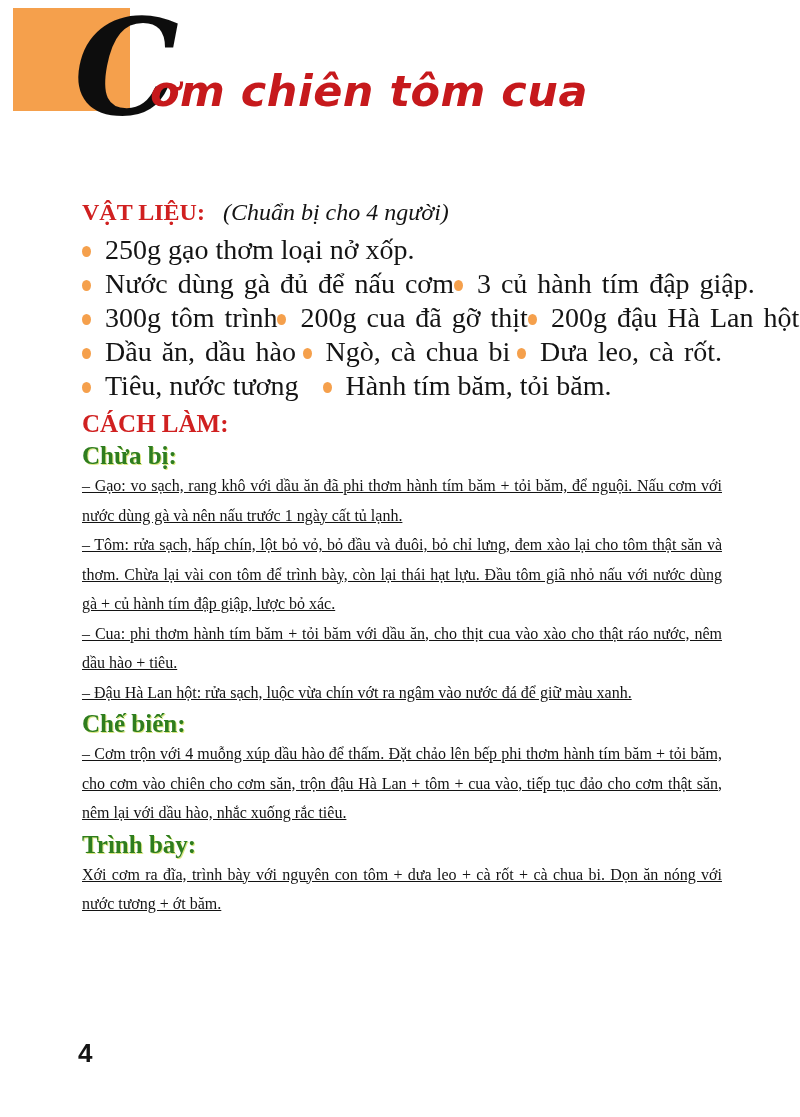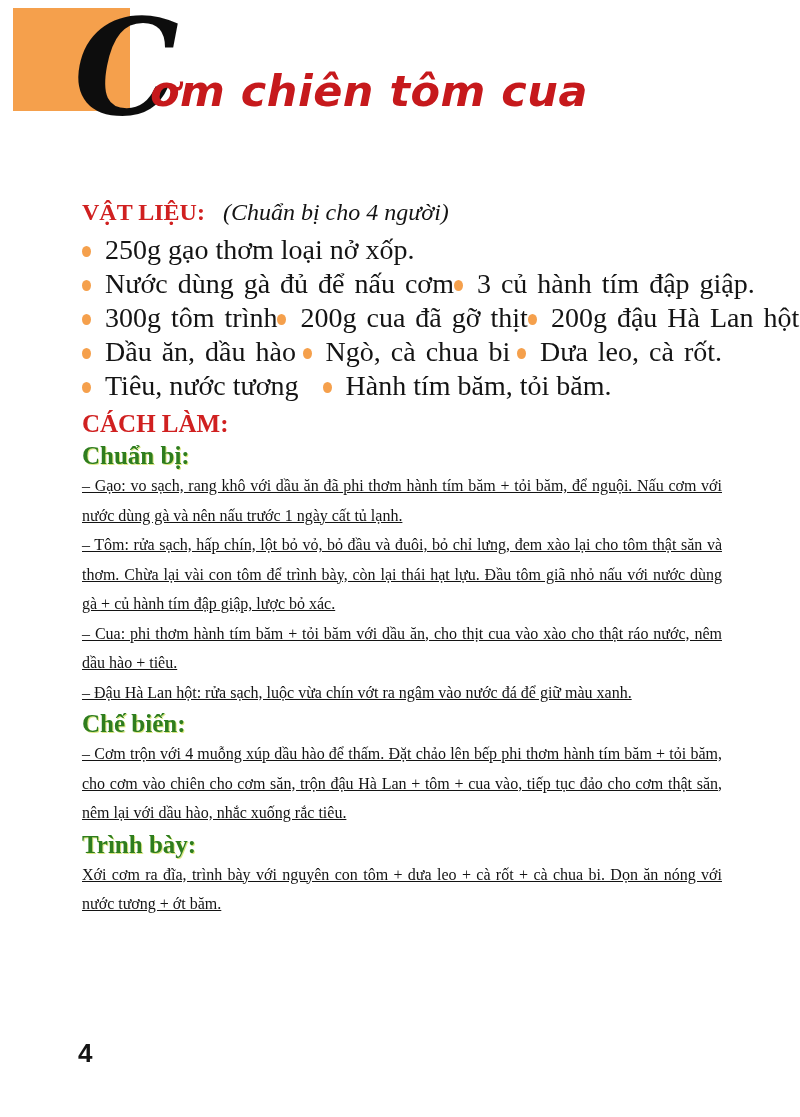--- a/index.html
+++ b/index.html
@@ -174,21 +174,21 @@
         <span class="grp">
           <span class="bullet"></span>
           <span>Hành tím băm, tỏi băm.</span>
         </span>
       </div>
 
     </div>
 
     <div class="method-label">CÁCH LÀM:</div>
 
-    <div class="sec-heading">Chuẩn bị:</div>
+    <div class="sec-heading">Chừa bị:</div>
     <p class="para">– Gạo: vo sạch, rang khô với dầu ăn đã phi thơm hành tím băm + tỏi băm, để nguội. Nấu cơm với nước dùng gà và nên nấu trước 1 ngày cất tủ lạnh.</p>
     <p class="para">– Tôm: rửa sạch, hấp chín, lột bỏ vỏ, bỏ đầu và đuôi, bỏ chỉ lưng, đem xào lại cho tôm thật săn và thơm. Chừa lại vài con tôm để trình bày, còn lại thái hạt lựu. Đầu tôm giã nhỏ nấu với nước dùng gà + củ hành tím đập giập, lược bỏ xác.</p>
     <p class="para">– Cua: phi thơm hành tím băm + tỏi băm với dầu ăn, cho thịt cua vào xào cho thật ráo nước, nêm dầu hào + tiêu.</p>
     <p class="para">– Đậu Hà Lan hột: rửa sạch, luộc vừa chín vớt ra ngâm vào nước đá để giữ màu xanh.</p>
 
     <div class="sec-heading">Chế biến:</div>
     <p class="para">– Cơm trộn với 4 muỗng xúp dầu hào để thấm. Đặt chảo lên bếp phi thơm hành tím băm + tỏi băm, cho cơm vào chiên cho cơm săn, trộn đậu Hà Lan + tôm + cua vào, tiếp tục đảo cho cơm thật săn, nêm lại với dầu hào, nhắc xuống rắc tiêu.</p>
 
     <div class="sec-heading">Trình bày:</div>
     <p class="para">Xới cơm ra đĩa, trình bày với nguyên con tôm + dưa leo + cà rốt + cà chua bi. Dọn ăn nóng với nước tương + ớt băm.</p>

